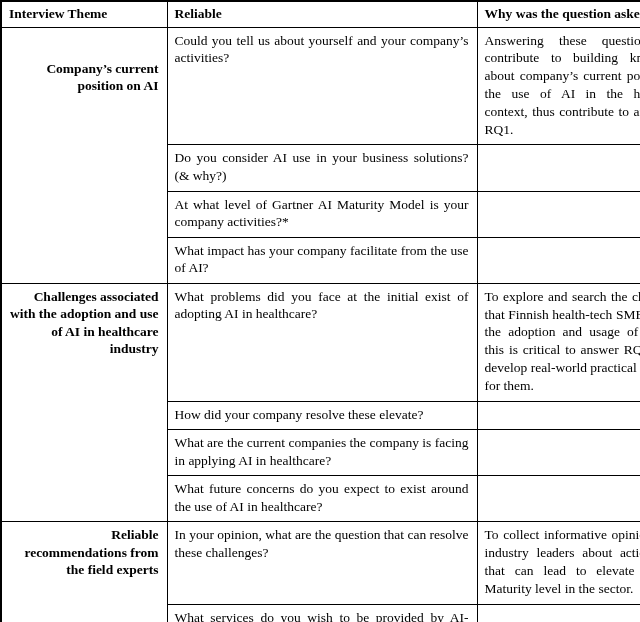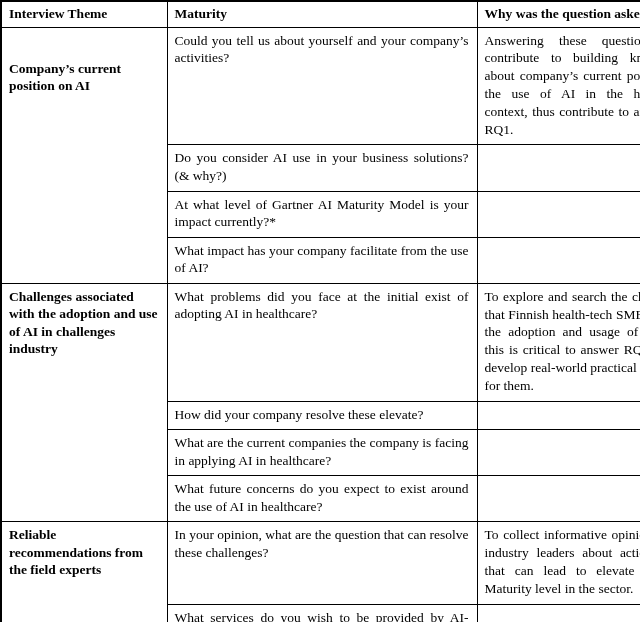--- a/index.html
+++ b/index.html
@@ -32,21 +32,21 @@
     overflow: hidden;
   }
   th {
     text-align: left;
     font-weight: bold;
     padding: 3px 7px 4px 7px;
     border-bottom: 1.6px solid #000000;
   }
   td.theme {
     font-weight: bold;
-    text-align: left;
+    text-align: right;
   }
   td.q, td.w {
     text-align: justify;
   }
   td.w {
     line-height: 1.32;
   }
   tr.group-start td {
     border-top: 1.6px solid #000000;
     margin-top: 28px;
@@ -64,46 +64,46 @@
 <div class="page">
   <table class="interview">
     <colgroup>
       <col style="width:166px">
       <col style="width:310px">
       <col style="width:221px">
     </colgroup>
     <thead>
       <tr>
         <th>Interview Theme</th>
-        <th>Maturity</th>
+        <th>Reliable</th>
         <th>Why was the question asked?</th>
       </tr>
     </thead>
     <tbody>
 
       <tr class="group-start tall-1">
         <td class="theme pad-top" rowspan="4">Company’s current position on AI</td>
         <td class="q">Could you tell us about yourself and your company’s activities?</td>
         <td class="w">Answering these questions will contribute to building knowledge about company’s current position on the use of AI in the healthcare context, thus contribute to answering RQ1.</td>
       </tr>
       <tr>
         <td class="q">Do you consider AI use in your business solutions? (&amp; why?)</td>
         <td class="w"></td>
       </tr>
       <tr>
-        <td class="q">At what level of Gartner AI Maturity Model is your impact currently?*</td>
+        <td class="q">At what level of Gartner AI Maturity Model is your company activities?*</td>
         <td class="w"></td>
       </tr>
       <tr>
         <td class="q">What impact has your company facilitate from the use of AI?</td>
         <td class="w"></td>
       </tr>
 
       <tr class="group-start tall-2">
-        <td class="theme" rowspan="4">Challenges associated with the adoption and use of AI in challenges industry</td>
+        <td class="theme" rowspan="4">Challenges associated with the adoption and use of AI in healthcare industry</td>
         <td class="q">What problems did you face at the initial exist of adopting AI in healthcare?</td>
         <td class="w">To explore and search the challenges that Finnish health-tech SMEs face in the adoption and usage of AI, and this is critical to answer RQ2 and to develop real-world practical solutions for them.</td>
       </tr>
       <tr>
         <td class="q">How did your company resolve these elevate?</td>
         <td class="w"></td>
       </tr>
       <tr>
         <td class="q">What are the current companies the company is facing in applying AI in healthcare?</td>
         <td class="w"></td>

